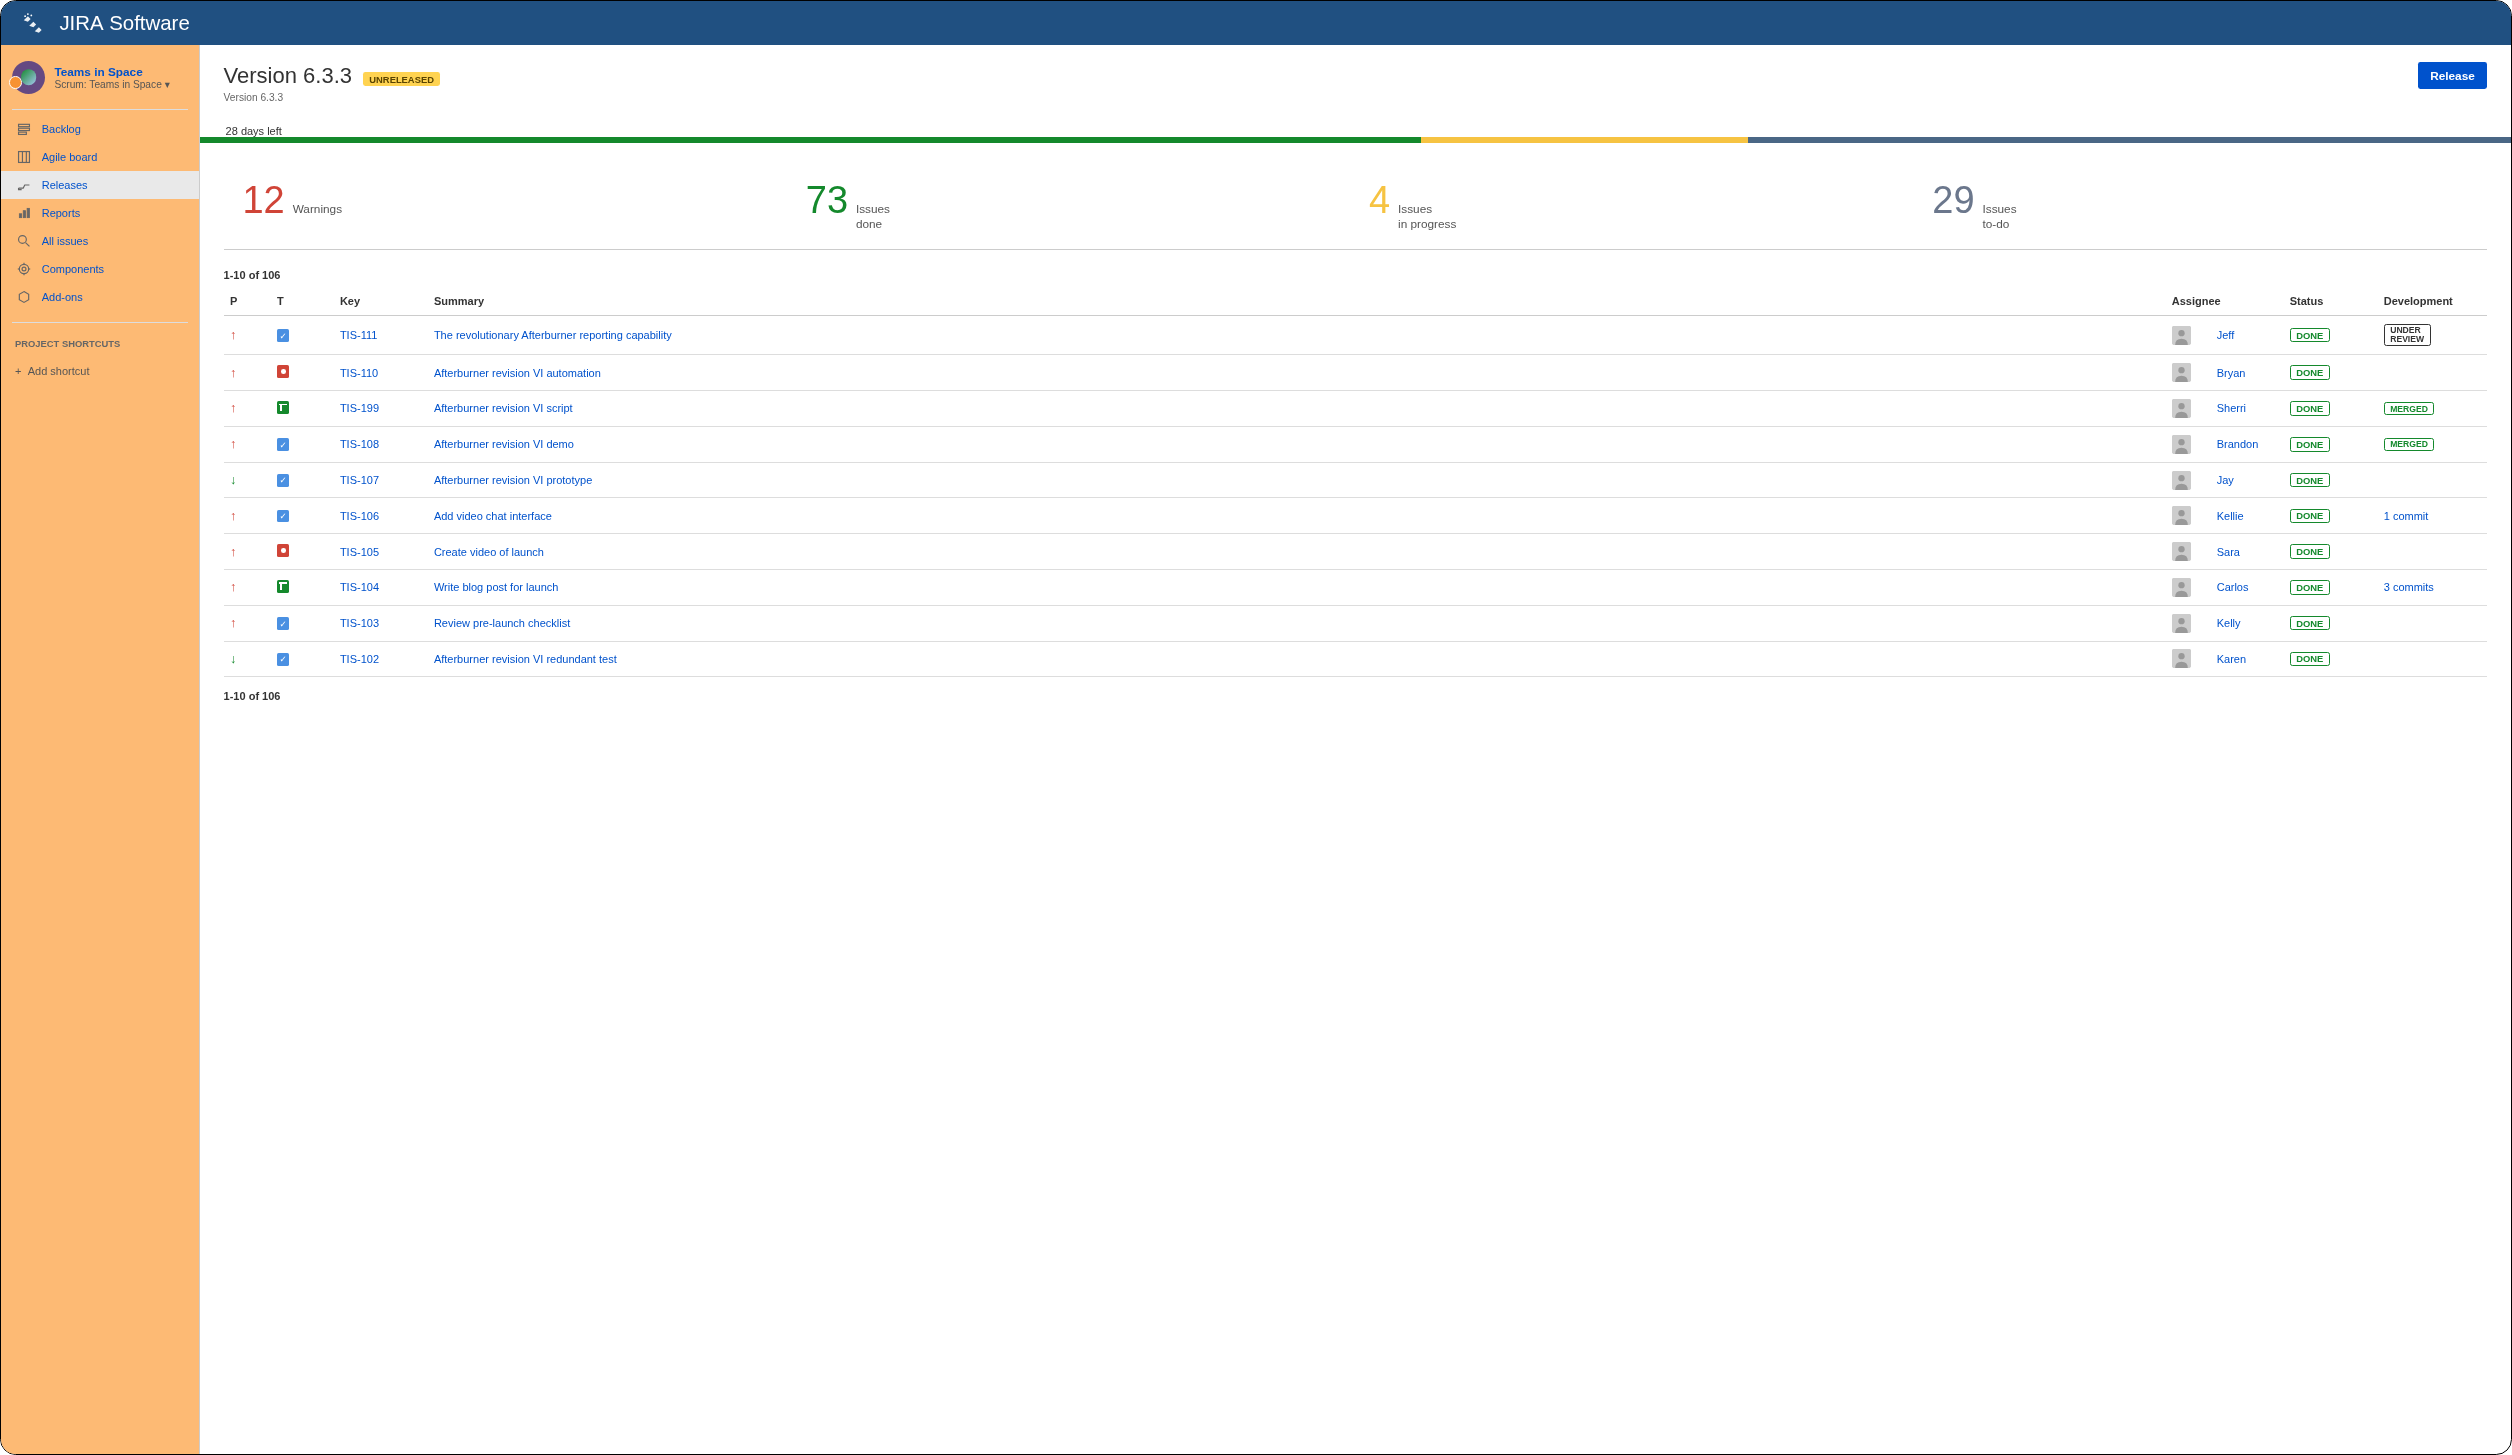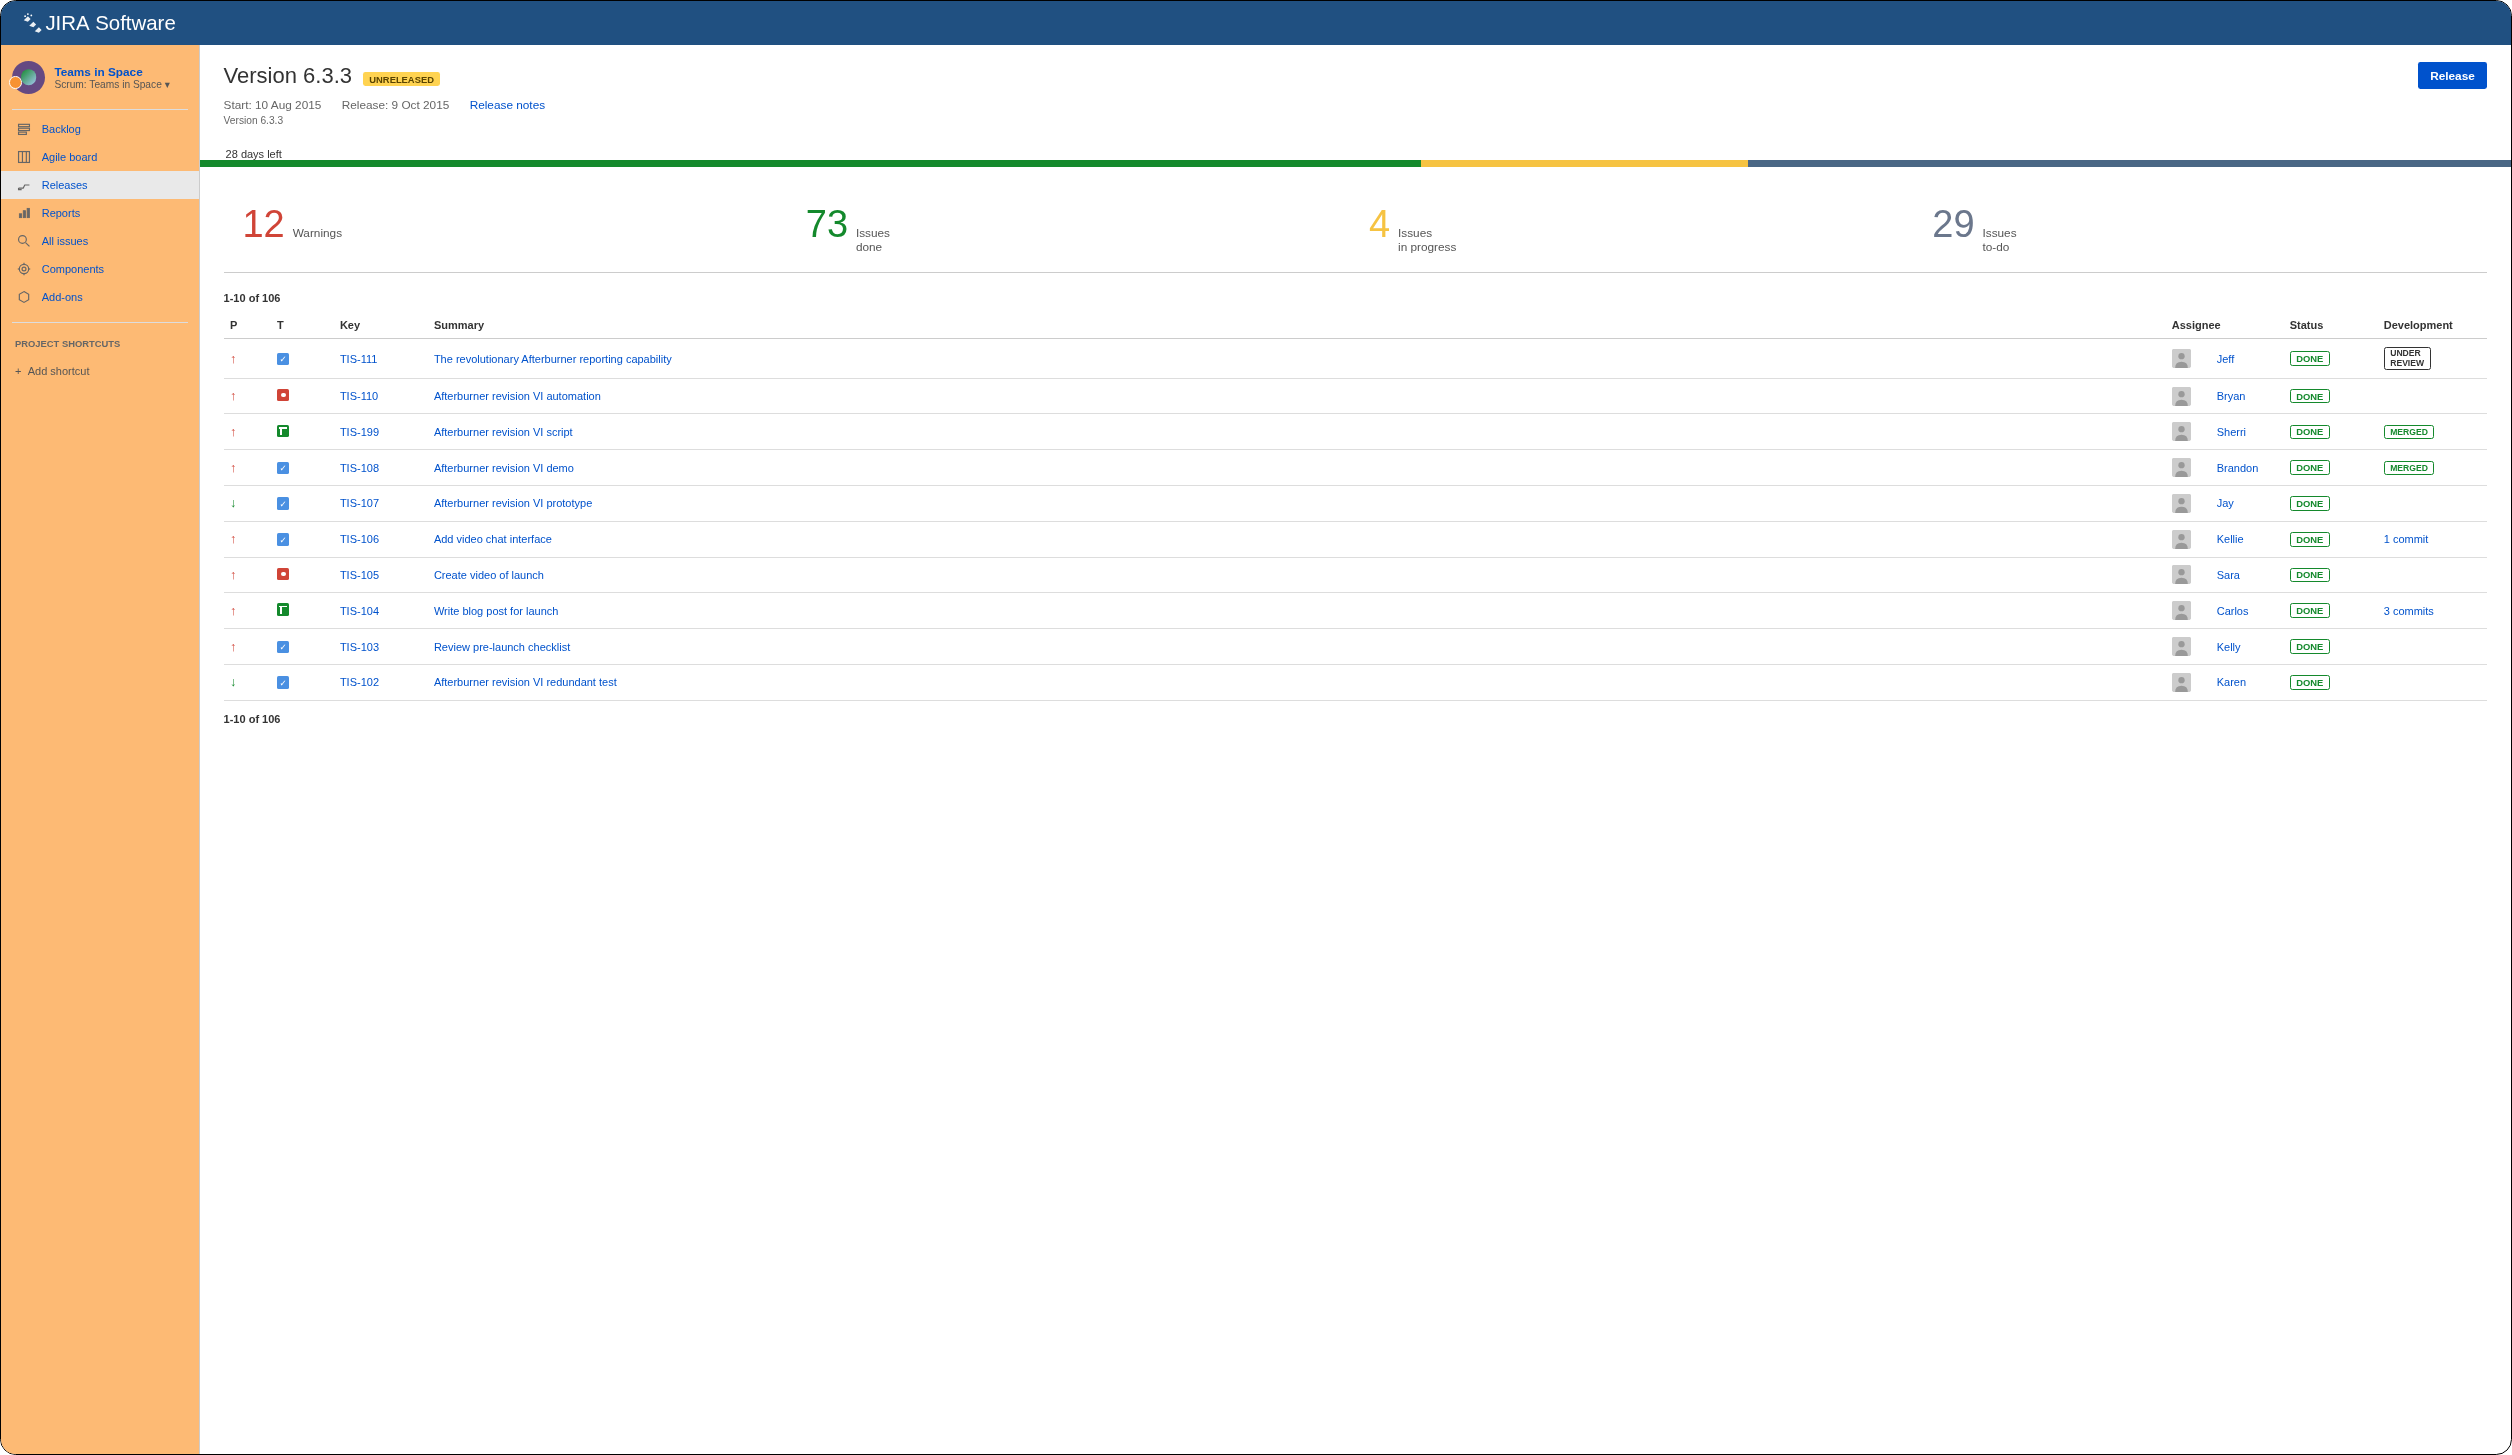--- a/index.html
+++ b/index.html
@@ -1,20 +1,20 @@
 <!DOCTYPE html>
 <html style="font-size:12.6px"><head>
 <meta charset="utf-8">
 <style>
 *{box-sizing:border-box;margin:0;padding:0}
 html,body{height:100%}
 body{font-family:Arial,Helvetica,sans-serif;font-size:11px;color:#333;background:#fff;overflow:hidden}
 .app{display:flex;flex-direction:column;height:100vh;border:1.6px solid #000;border-radius:15.7px;overflow:hidden}
 .header{background:#205081;color:#fff;height:44px;display:flex;align-items:center;padding:0 20.4px}
-.logo{display:flex;align-items:center;gap:2px;font-size:20.4px;font-weight:300}
+.logo{display:flex;align-items:center;gap:16px;font-size:20.4px;font-weight:300}
 .logo svg{fill:#fff}
 .logo b{font-weight:400}
 .body{flex:1;display:flex;overflow:hidden}
 .sidebar{width:199px;background:#fdba74;border-right:0.8px solid #ccc;overflow-y:auto;display:flex;flex-direction:column}
 .proj{display:flex;align-items:center;padding:15.7px 11px;gap:9.4px}
 .proj-icon{width:33px;height:33px;border-radius:50%;background:#654982;position:relative}
 .proj-icon::after{content:"";position:absolute;left:50%;top:50%;width:15.7px;height:15.7px;border-radius:50%;background:linear-gradient(135deg,#14892c,#a7c8f2);transform:translate(-50%,-50%)}
 .proj-dot{position:absolute;left:-3.1px;bottom:4.7px;width:12.6px;height:12.6px;border-radius:50%;background:#f79232;border:1.6px solid #fff}
 .proj-name{color:#0052cc;font-weight:600;font-size:11.8px}
 .proj-type{color:#555;font-size:10.2px}
@@ -190,25 +190,20 @@
     </div>
 
     <div class="main">
       <div class="version-row">
         <div class="version-title">
           <h1>Version 6.3.3</h1>
           <span class="badge-unreleased">UNRELEASED</span>
         </div>
         <button class="btn-release">Release</button>
       </div>
-      <div class="meta">
-        <span>Start: 10 Aug 2015</span>
-        <span>Release: 9 Oct 2015</span>
-        <a href="#">Release notes</a>
-      </div>
       <div class="crumb">Version 6.3.3</div>
       <div class="days-left">28 days left</div>
       <div class="bar-wrap">
       <div class="bar">
         <div class="seg-green"></div>
         <div class="seg-yellow"></div>
         <div class="seg-blue"></div>
       </div>
       </div>
 

